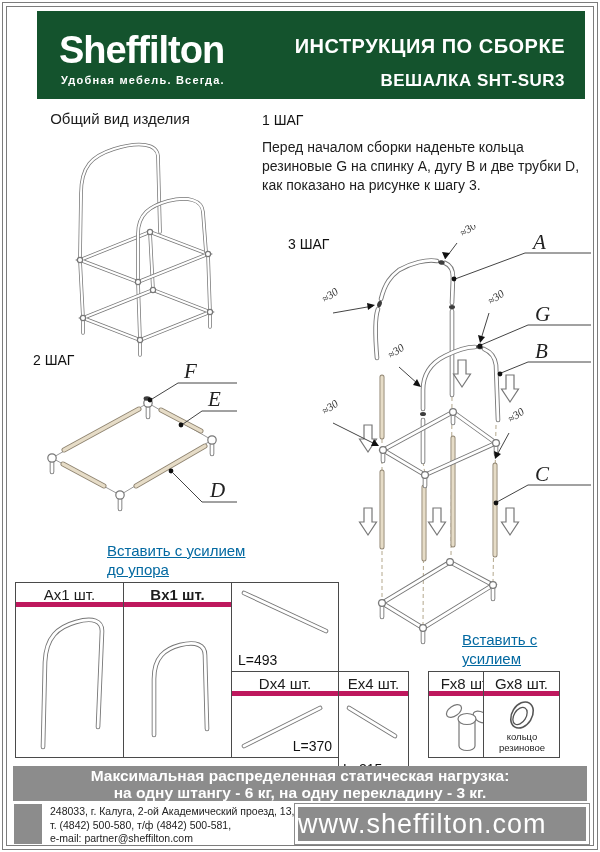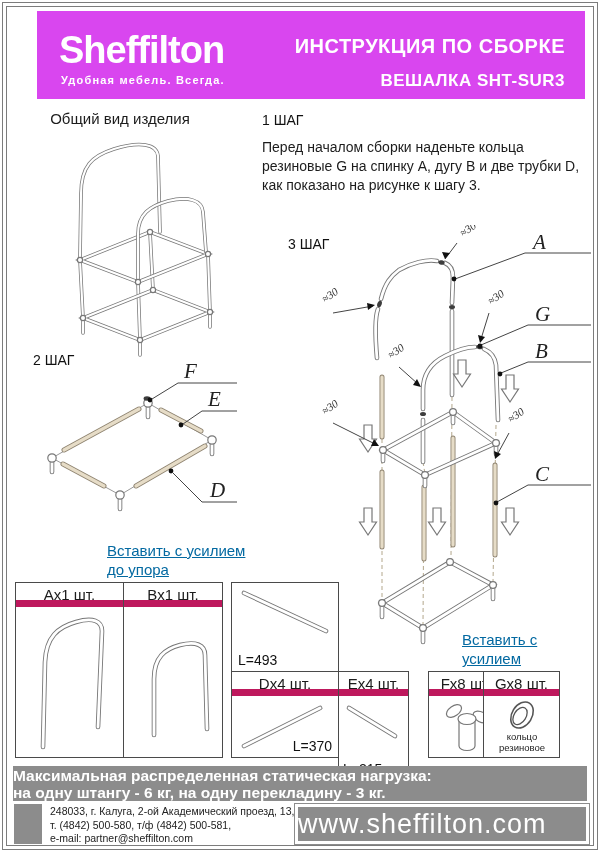--- a/index.html
+++ b/index.html
@@ -3,40 +3,40 @@
 <meta charset="utf-8">
 <style>
   html,body{margin:0;padding:0;background:#e8e8e8;}
   #page{position:relative;width:600px;height:852px;background:#fff;
         font-family:"Liberation Sans",sans-serif;color:#1c1c1c;overflow:hidden;}
   .abs{position:absolute;}
   
   .frame-outer{position:absolute;inset:2px;border:1px solid #7c7c7c;pointer-events:none;}
   .frame-inner{position:absolute;inset:6px;border:1px solid #7c7c7c;pointer-events:none;}
   
-  .banner{left:37px;top:11px;width:548px;height:88px;background:#d946ef;text-decoration:underline;}
+  .banner{left:37px;top:11px;width:548px;height:88px;background:#14532d;text-decoration:underline;}
   .logo{left:22px;top:18px;font-size:38px;font-weight:bold;color:#fff;letter-spacing:-1px;}
   .tagline{left:24px;top:63px;font-size:11px;font-weight:bold;color:#fff;letter-spacing:1.2px;}
   .doc-title{right:20px;top:24px;font-size:20px;font-weight:bold;color:#fff;letter-spacing:.5px;}
   .doc-subtitle{right:20px;top:60px;font-size:17px;font-weight:bold;color:#fff;letter-spacing:.5px;}
   
   .h-step{font-size:14px;color:#111;}
   .gv-label{left:35px;top:110px;width:170px;text-align:center;font-size:15px;}
   .step1-text{left:262px;top:138px;width:340px;font-size:14px;line-height:19px;}
   .note{font-size:15px;line-height:19px;color:#0369a1;text-decoration:underline;}
   
   .tcell{position:absolute;border:1px solid #4a4a4a;background:#fff;box-sizing:border-box;}
   .thead{height:24px;line-height:24px;text-align:center;font-size:15px;
-         border-bottom:7px solid #be185d;box-sizing:border-box;}
+         border-bottom:5px solid #be185d;box-sizing:border-box;}
   .len{position:absolute;font-size:14px;color:#111;}
   .gcap{position:absolute;left:8px;bottom:4px;width:60px;text-align:center;
         font-size:9.5px;line-height:11px;color:#222;}
   
   .load{left:13px;top:766px;width:574px;height:35px;background:#8c8c8c;color:#fff;
-        font-weight:bold;font-size:15.5px;line-height:17px;padding-top:1px;box-sizing:border-box;}
+        text-align:center;font-weight:bold;font-size:15.5px;line-height:17px;padding-top:1px;box-sizing:border-box;}
   
   .fsquare{left:14px;top:804px;width:28px;height:40px;background:#8c8c8c;}
   .addr{left:50px;top:805px;font-size:10.5px;line-height:13.5px;color:#222;}
   .webbox{left:294px;top:803px;width:296px;height:42px;border:1px solid #8c8c8c;
           padding:3px;box-sizing:border-box;}
   .webbox-in{width:100%;height:100%;background:#8c8c8c;color:#fff;text-align:left;
              font-size:27px;line-height:34px;letter-spacing:1px;}
   
   .thin{stroke:#999;stroke-width:1;fill:none;}
   .dash{stroke:#b3a78c;stroke-width:1;stroke-dasharray:4 3;fill:none;}
@@ -278,21 +278,21 @@
     <div>до упора</div>
   </div>
 
   <div class="tcell" style="left:15px;top:582px;width:109px;height:176px;">
     <div class="thead">Ax1 шт.</div>
     <svg width="107" height="150" viewBox="0 0 107 150">
       <path class="tube-o" d="M27,140 L29,55 C30,30 42,20 60,15 C77,10 86,14 86,24 L82,120"></path>
       <path class="tube-i" d="M27,140 L29,55 C30,30 42,20 60,15 C77,10 86,14 86,24 L82,120"></path>
     </svg>
   </div>
-  <div class="tcell" style="left:123px;top:582px;width:100px;height:176px;">
+  <div class="tcell" style="left:123px;top:582px;width:109px;height:176px;font-weight:bold;">
     <div class="thead">Bx1 шт.</div>
     <svg width="107" height="150" viewBox="0 0 107 150">
       <path class="tube-o" d="M30,128 L30,72 C30,50 41,42 56,38 C72,34 81,38 81,48 L83,122"></path>
       <path class="tube-i" d="M30,128 L30,72 C30,50 41,42 56,38 C72,34 81,38 81,48 L83,122"></path>
     </svg>
   </div>
   <div class="tcell" style="left:231px;top:582px;width:108px;height:90px;">
     <svg width="106" height="64" viewBox="0 0 106 64">
       <path class="tube-o" d="M12,10 L94,48"></path>
         <path class="tube-i" d="M12,10 L94,48"></path>

